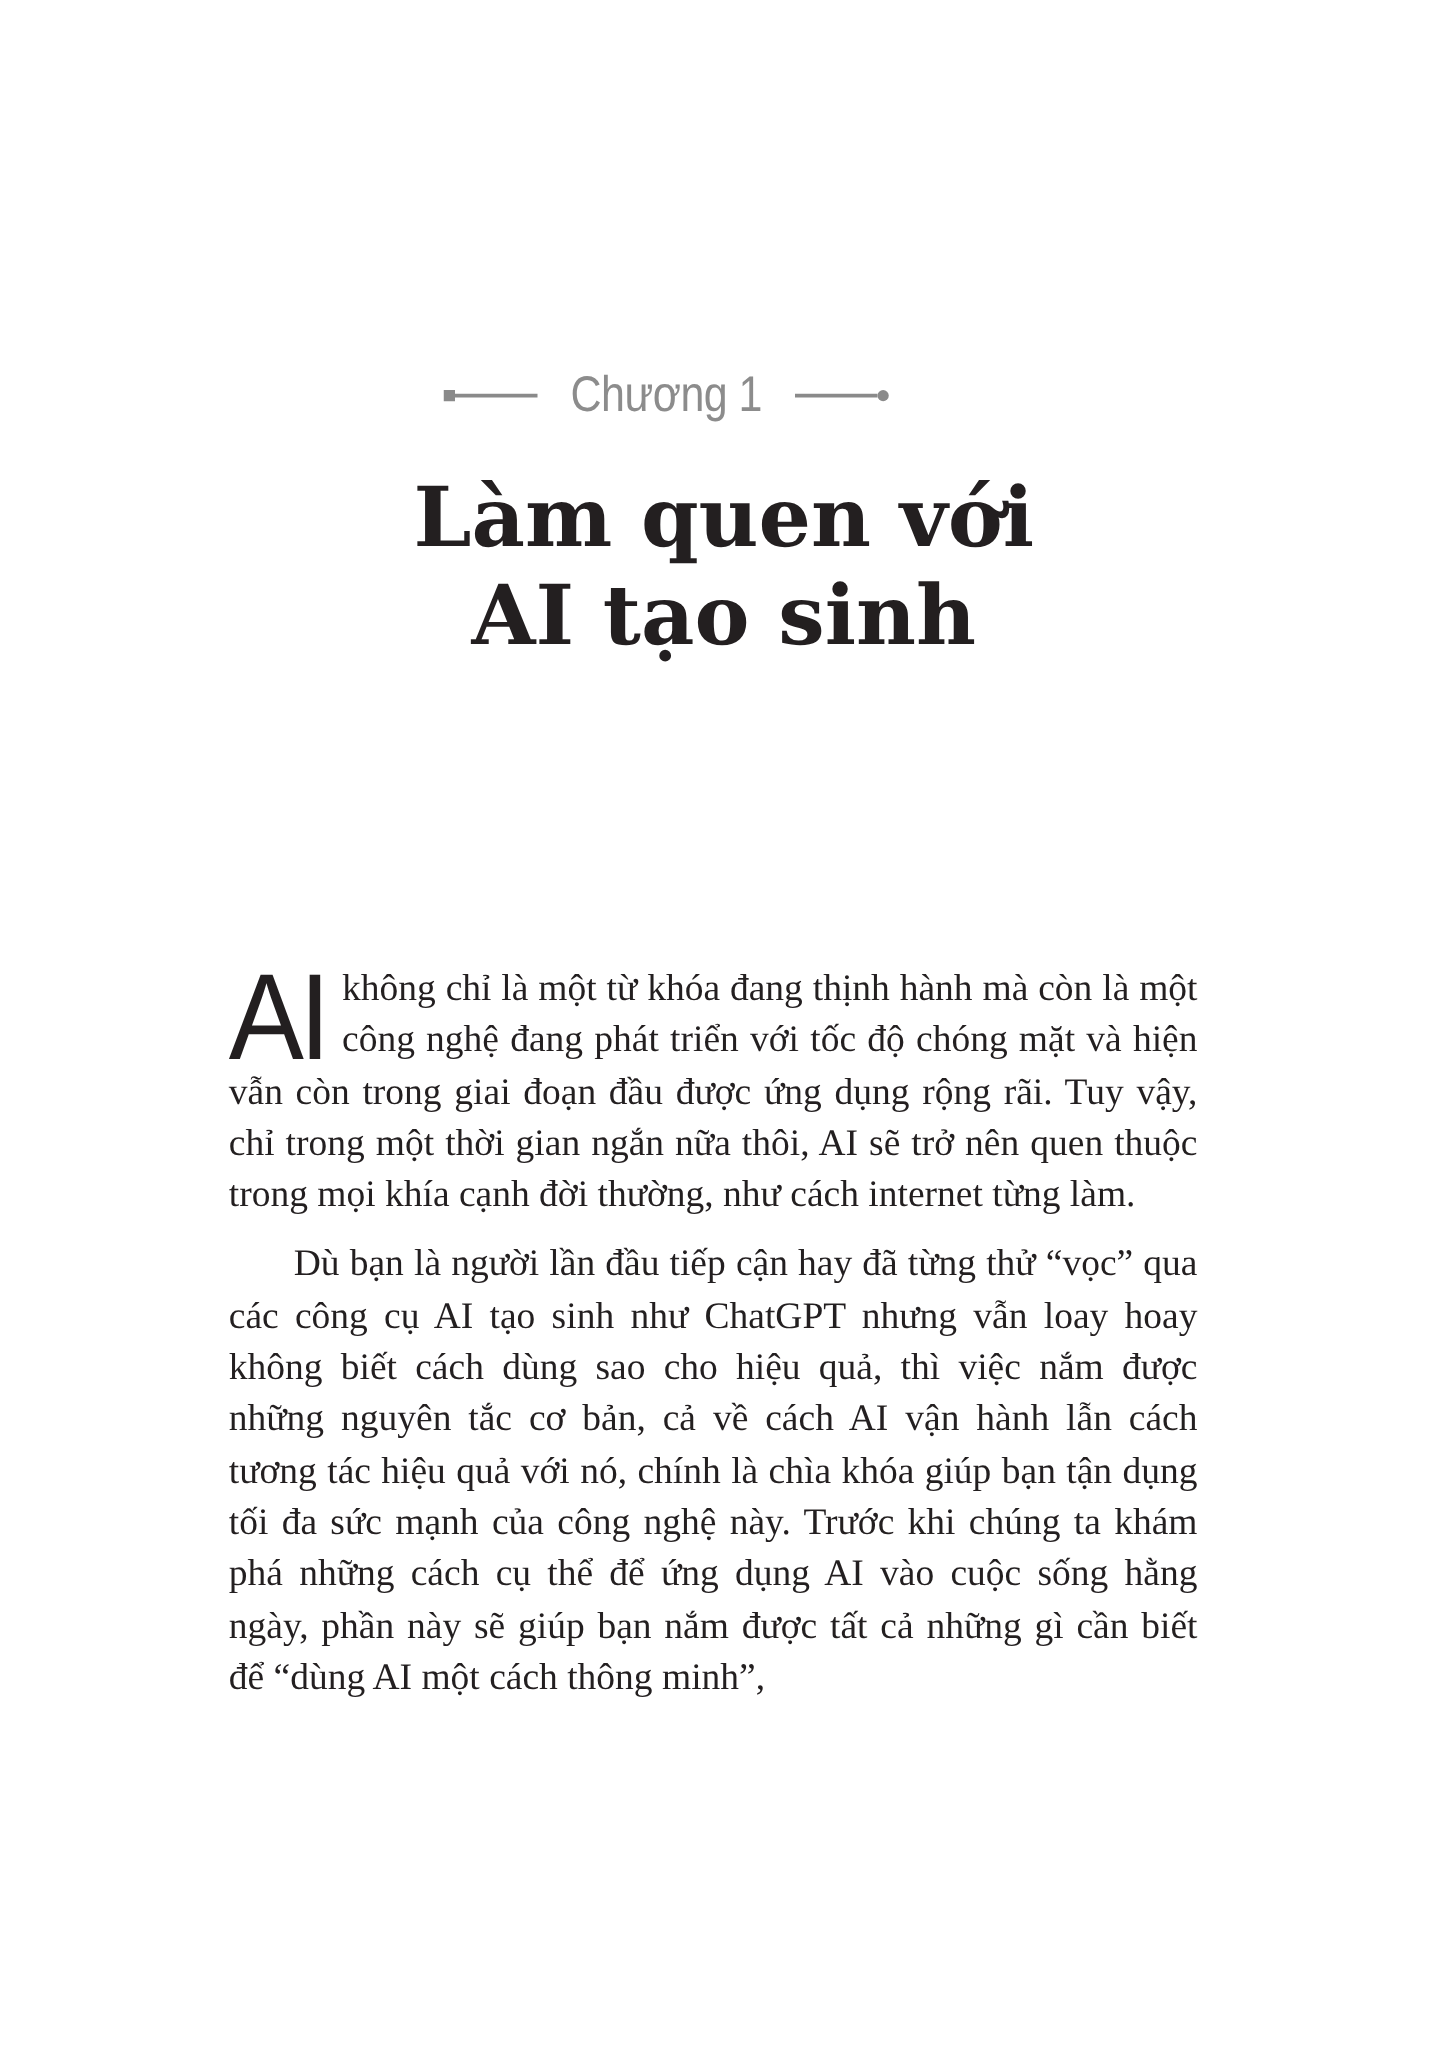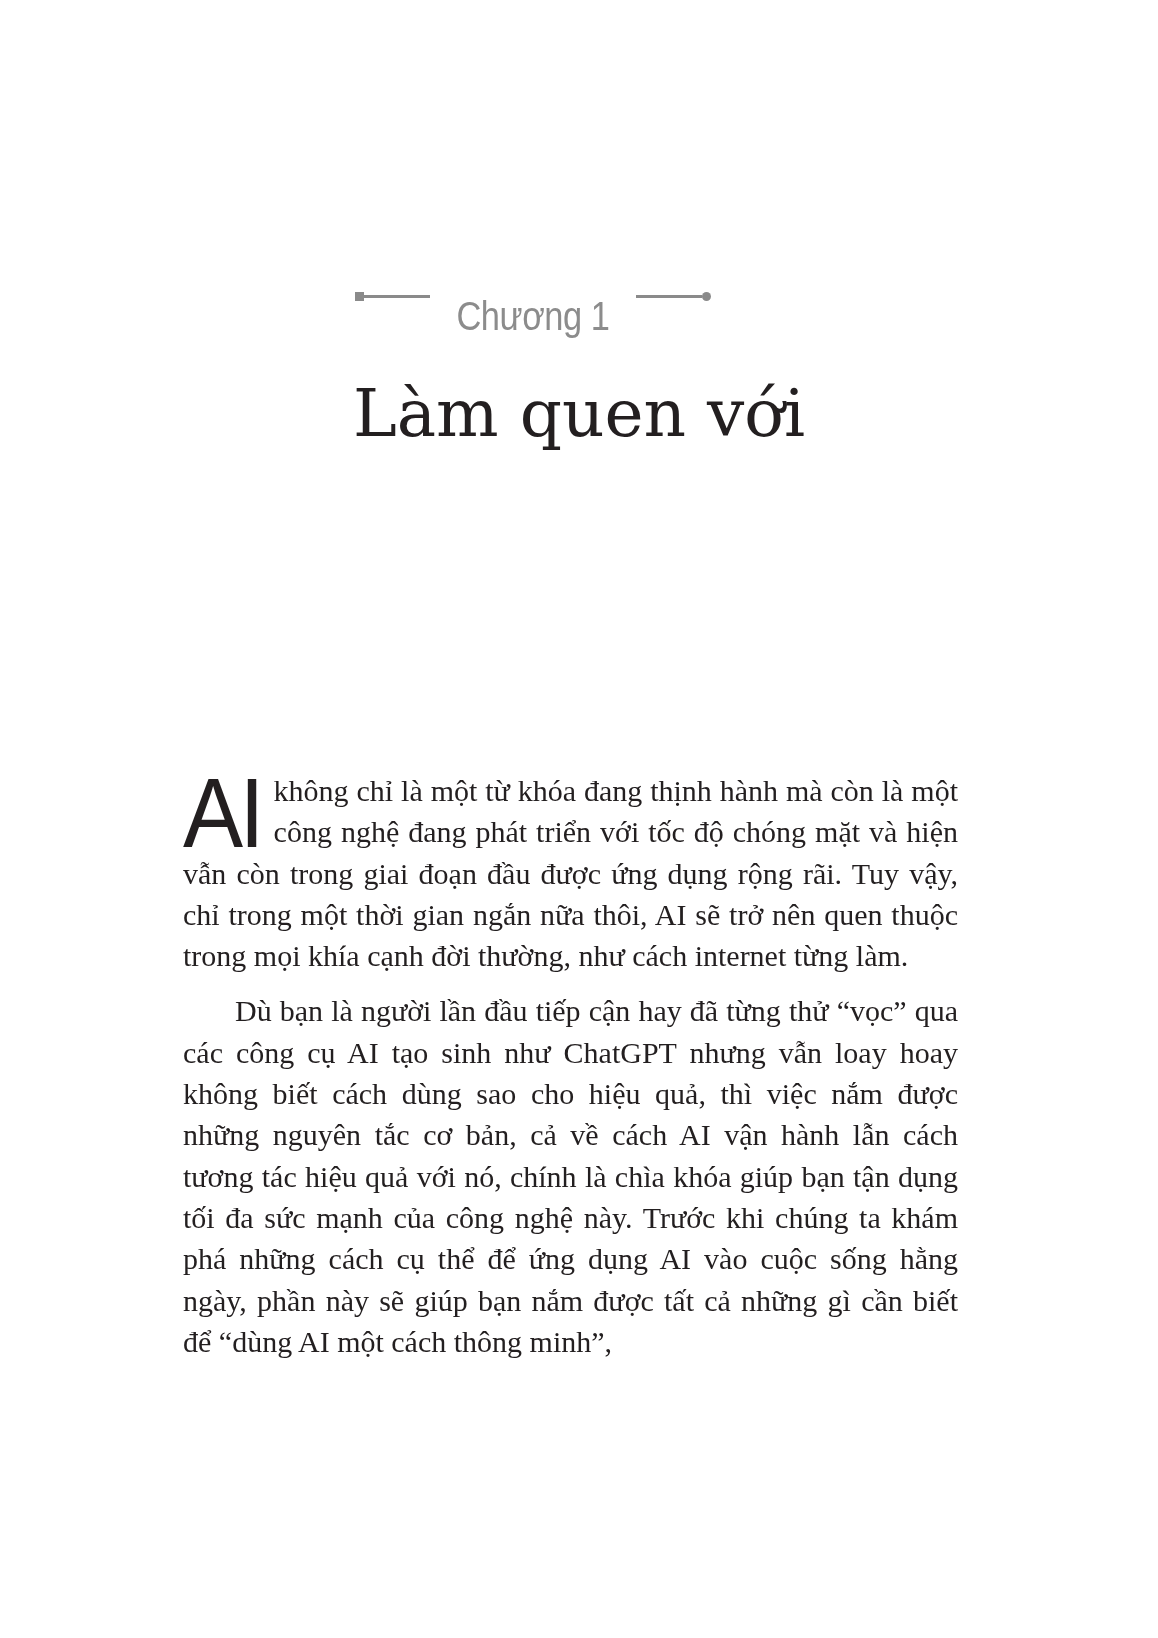--- a/index.html
+++ b/index.html
@@ -14,21 +14,21 @@
       overflow: hidden;
       color: #231f20;
     }
     .chapter-label {
       position: absolute;
       top: 292px;
       left: 0;
       width: 1066px;
       display: flex;
       justify-content: center;
-      align-items: flex-start;
+      align-items: center;
       gap: 0;
     }
     .orn {
       display: flex;
       align-items: center;
     }
     .orn .square {
       width: 9px;
       height: 9px;
       background: #8a8a8a;
@@ -110,22 +110,23 @@
     <span class="square"></span>
     <span class="line"></span>
   </div>
   <span class="chapter-text">Chương 1</span>
   <div class="orn">
     <span class="line"></span>
     <span class="dot"></span>
   </div>
 </div>
 
-<h1 class="title" style="margin:0;font-weight:normal;">
+<h1 class="title" style="margin:0;font-weight:bold;">
   <span class="line1">Làm quen với</span>
+  <span class="line2">AI tạo sinh</span>
 </h1>
 
 <div class="body-text">
   <p class="para1">
     <span class="dropcap">AI</span><span>không chỉ là một từ khóa đang thịnh hành mà còn là một công nghệ đang phát triển với tốc độ chóng mặt và hiện vẫn còn trong giai đoạn đầu được ứng dụng rộng rãi. Tuy vậy, chỉ trong một thời gian ngắn nữa thôi, AI sẽ trở nên quen thuộc trong mọi khía cạnh đời thường, như cách internet từng làm.</span>
   </p>
   <p class="para2">Dù bạn là người lần đầu tiếp cận hay đã từng thử “vọc” qua các công cụ AI tạo sinh như ChatGPT nhưng vẫn loay hoay không biết cách dùng sao cho hiệu quả, thì việc nắm được những nguyên tắc cơ bản, cả về cách AI vận hành lẫn cách tương tác hiệu quả với nó, chính là chìa khóa giúp bạn tận dụng tối đa sức mạnh của công nghệ này. Trước khi chúng ta khám phá những cách cụ thể để ứng dụng AI vào cuộc sống hằng ngày, phần này sẽ giúp bạn nắm được tất cả những gì cần biết để “dùng AI một cách thông minh”,</p>
 </div>
 
 </body></html>

